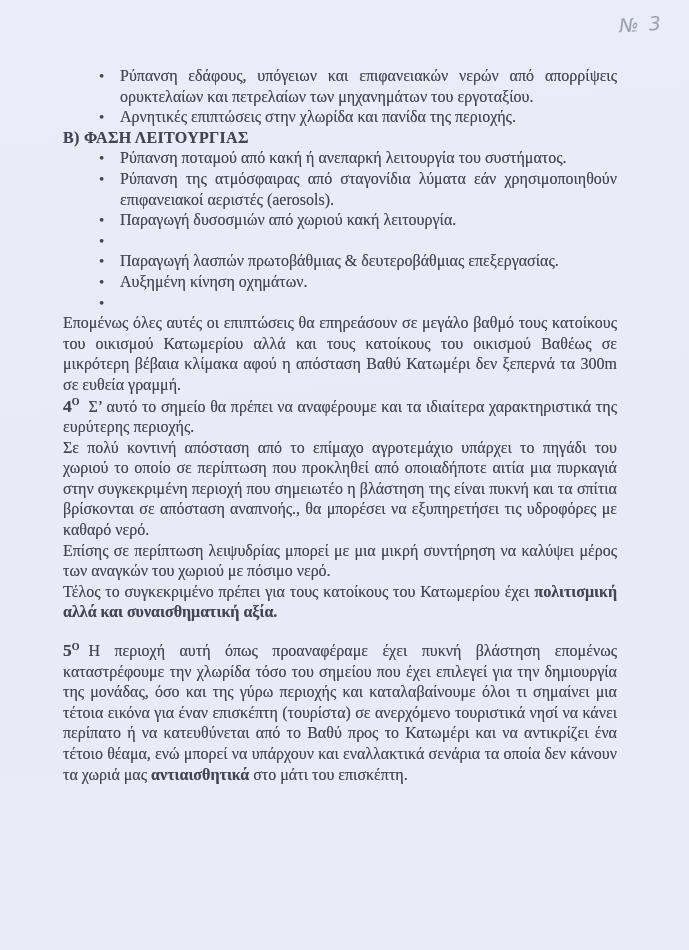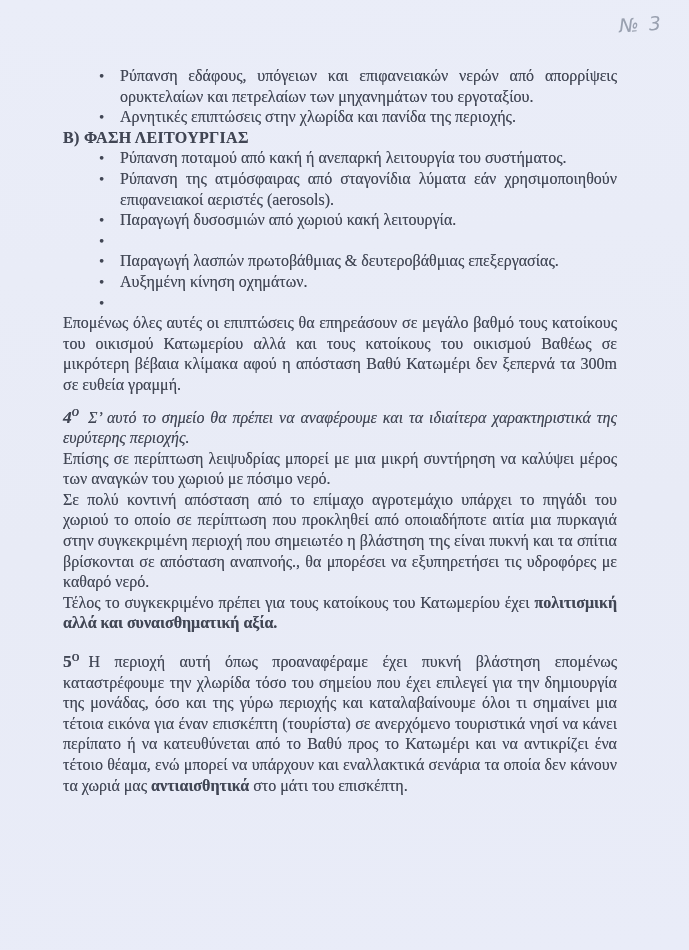--- a/index.html
+++ b/index.html
@@ -26,21 +26,21 @@
     font-size:16px;line-height:20.6px;
     text-align:justify;
     text-shadow:0 0 .4px rgba(60,66,82,.55);
   }
   ul.bullets{margin:0;padding:0;list-style:none;}
   ul.bullets li{display:flex;padding-left:36px;}
   .dot{flex:0 0 21px;font-size:15px;line-height:20.6px;}
   .li-text{flex:1;text-align:justify;}
   .heading{font-weight:bold;letter-spacing:.3px;}
   p.para{margin:0;text-align:justify;}
-  p.gap1{margin-top:11px;font-style:italic;}
+  p.gap1{}
   p.gap2{margin-top:17px;}
   .mnum{font-size:17.5px;font-weight:bold;}
   .msup{font-size:10px;font-weight:bold;vertical-align:super;line-height:0;margin-right:9px;}
   b{font-weight:bold;}
 </style>
 </head>
 <body>
 
 <div class="page">
 
@@ -87,22 +87,22 @@
       </li>
       <li>
         <span class="dot">•</span>
       </li>
     </ul>
 
     <p class="para">Επομένως όλες αυτές οι επιπτώσεις θα επηρεάσουν σε μεγάλο βαθμό τους κατοίκους του οικισμού  Κατωμερίου αλλά και τους κατοίκους του οικισμού Βαθέως σε μικρότερη βέβαια κλίμακα αφού η απόσταση Βαθύ Κατωμέρι δεν ξεπερνά τα 300m σε ευθεία γραμμή.</p>
 
     <p class="para gap1"><b class="mnum">4</b><sup class="msup">Ο</sup><span>Σ’ αυτό το σημείο θα πρέπει να αναφέρουμε και τα ιδιαίτερα χαρακτηριστικά της ευρύτερης περιοχής.</span></p>
 
+    <p class="para">Σε πολύ κοντινή απόσταση από το επίμαχο αγροτεμάχιο υπάρχει το πηγάδι του χωριού το οποίο σε περίπτωση που προκληθεί από οποιαδήποτε αιτία μια πυρκαγιά στην συγκεκριμένη περιοχή που σημειωτέο η βλάστηση της είναι πυκνή και τα σπίτια βρίσκονται σε απόσταση αναπνοής., θα μπορέσει να εξυπηρετήσει τις υδροφόρες με καθαρό νερό.</p>
+
     <p class="para">Επίσης σε περίπτωση λειψυδρίας  μπορεί με μια μικρή συντήρηση να καλύψει μέρος των αναγκών του χωριού με πόσιμο νερό.</p>
-
-    <p class="para">Σε πολύ κοντινή απόσταση από το επίμαχο αγροτεμάχιο υπάρχει το πηγάδι του χωριού το οποίο σε περίπτωση που προκληθεί από οποιαδήποτε αιτία μια πυρκαγιά στην συγκεκριμένη περιοχή που σημειωτέο η βλάστηση της είναι πυκνή και τα σπίτια βρίσκονται σε απόσταση αναπνοής., θα μπορέσει να εξυπηρετήσει τις υδροφόρες με καθαρό νερό.</p>
 
     <p class="para"><span>Τέλος το συγκεκριμένο πρέπει για τους κατοίκους του Κατωμερίου έχει </span><b>πολιτισμική αλλά και συναισθηματική αξία.</b></p>
 
     <p class="para gap2"><b class="mnum">5</b><sup class="msup">Ο</sup><span>Η περιοχή αυτή όπως προαναφέραμε έχει πυκνή βλάστηση επομένως καταστρέφουμε την χλωρίδα τόσο του σημείου που έχει επιλεγεί για την δημιουργία της μονάδας, όσο και της γύρω περιοχής και καταλαβαίνουμε όλοι τι σημαίνει μια τέτοια εικόνα για έναν επισκέπτη (τουρίστα) σε ανερχόμενο τουριστικά νησί να κάνει περίπατο ή να κατευθύνεται από το Βαθύ προς το Κατωμέρι και να αντικρίζει ένα τέτοιο θέαμα, ενώ μπορεί να υπάρχουν και εναλλακτικά σενάρια τα οποία δεν κάνουν τα χωριά μας </span><b>αντιαισθητικά</b><span> στο μάτι του επισκέπτη.</span></p>
 
   </div>
 </div>
 
 </body></html>

